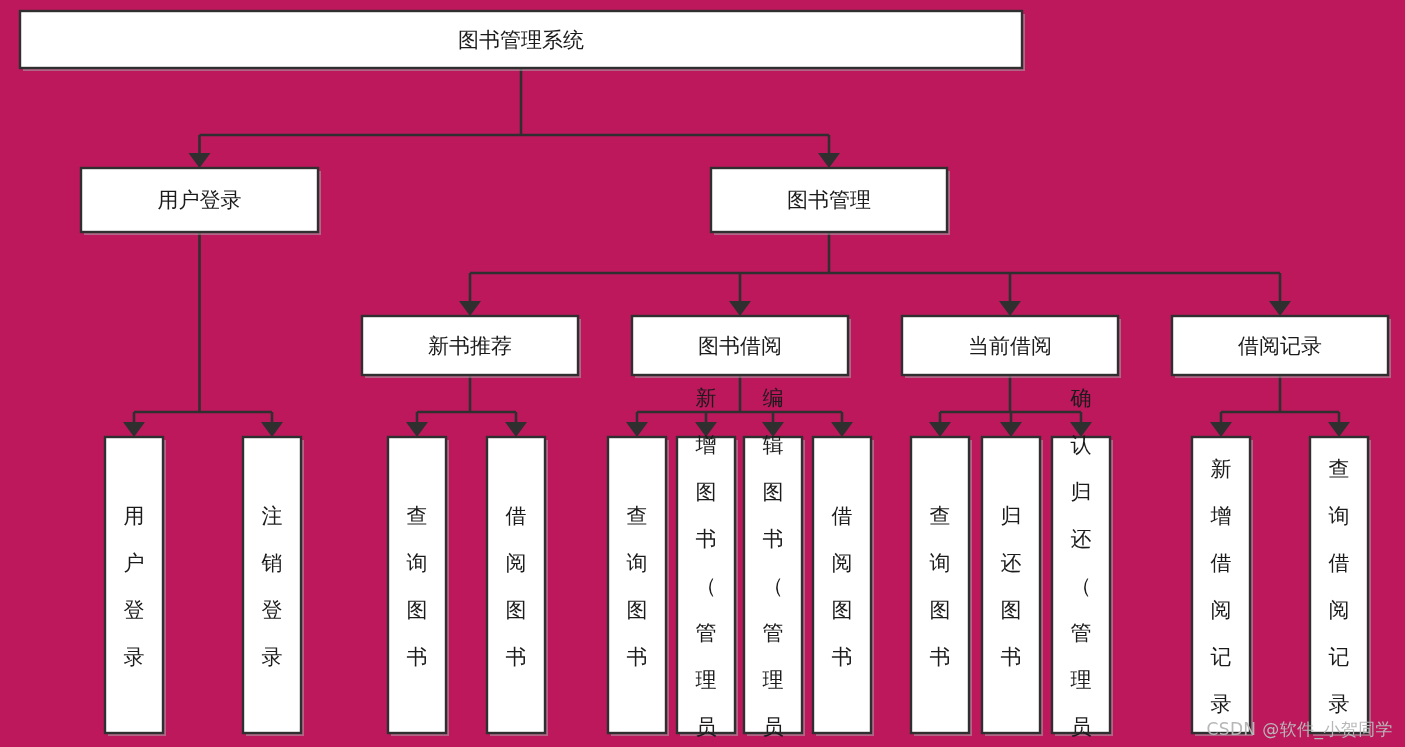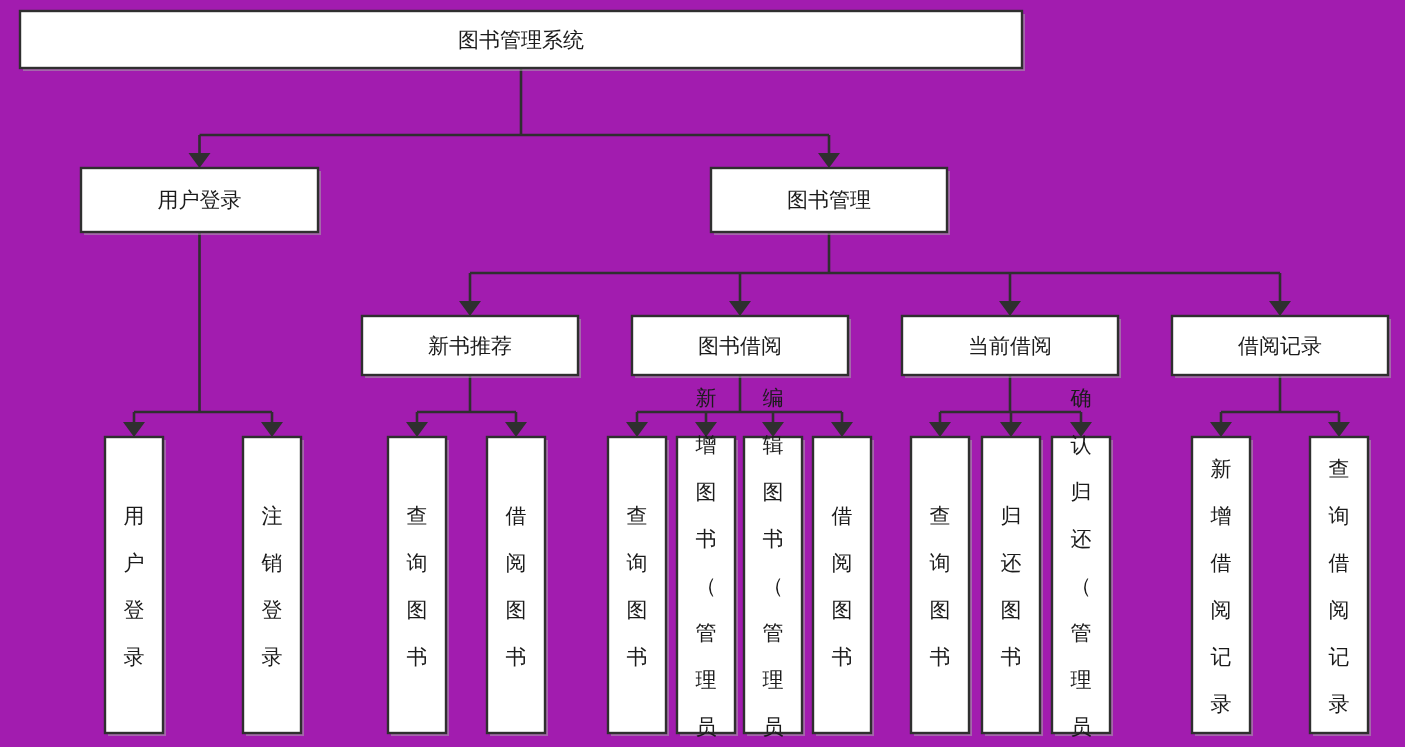--- a/index.html
+++ b/index.html
@@ -11,21 +11,21 @@
     width: 1405px;
     height: 747px;
     font-family: "DejaVu Sans", "Liberation Sans", sans-serif;
     overflow: hidden;
     position: relative;
   }
   #diagram-root {
     position: relative;
     width: 1405px;
     height: 747px;
-    background: #a21caf;
+    background: #be185d;
   }
   svg.diagram {
     position: absolute;
     top: 0;
     left: 0;
     width: 1405px;
     height: 747px;
   }
   .node-rect {
     fill: #ffffff;
@@ -225,13 +225,14 @@
           <rect x="1192" y="437" width="58" height="296" class="node-rect"></rect>
           <text x="1221" y="475.5" class="node-label-v"><tspan x="1221" dy="0">新</tspan><tspan x="1221" dy="47">增</tspan><tspan x="1221" dy="47">借</tspan><tspan x="1221" dy="47">阅</tspan><tspan x="1221" dy="47">记</tspan><tspan x="1221" dy="47">录</tspan></text>
         </g>
         <g>
           <rect x="1313" y="440" width="58" height="296" class="node-shadow"></rect>
           <rect x="1310" y="437" width="58" height="296" class="node-rect"></rect>
           <text x="1339" y="475.5" class="node-label-v"><tspan x="1339" dy="0">查</tspan><tspan x="1339" dy="47">询</tspan><tspan x="1339" dy="47">借</tspan><tspan x="1339" dy="47">阅</tspan><tspan x="1339" dy="47">记</tspan><tspan x="1339" dy="47">录</tspan></text>
         </g>
       </g>
   </svg>
+  <div class="watermark">CSDN @软件_小贺同学</div>
 </div>
 
 </body></html>

